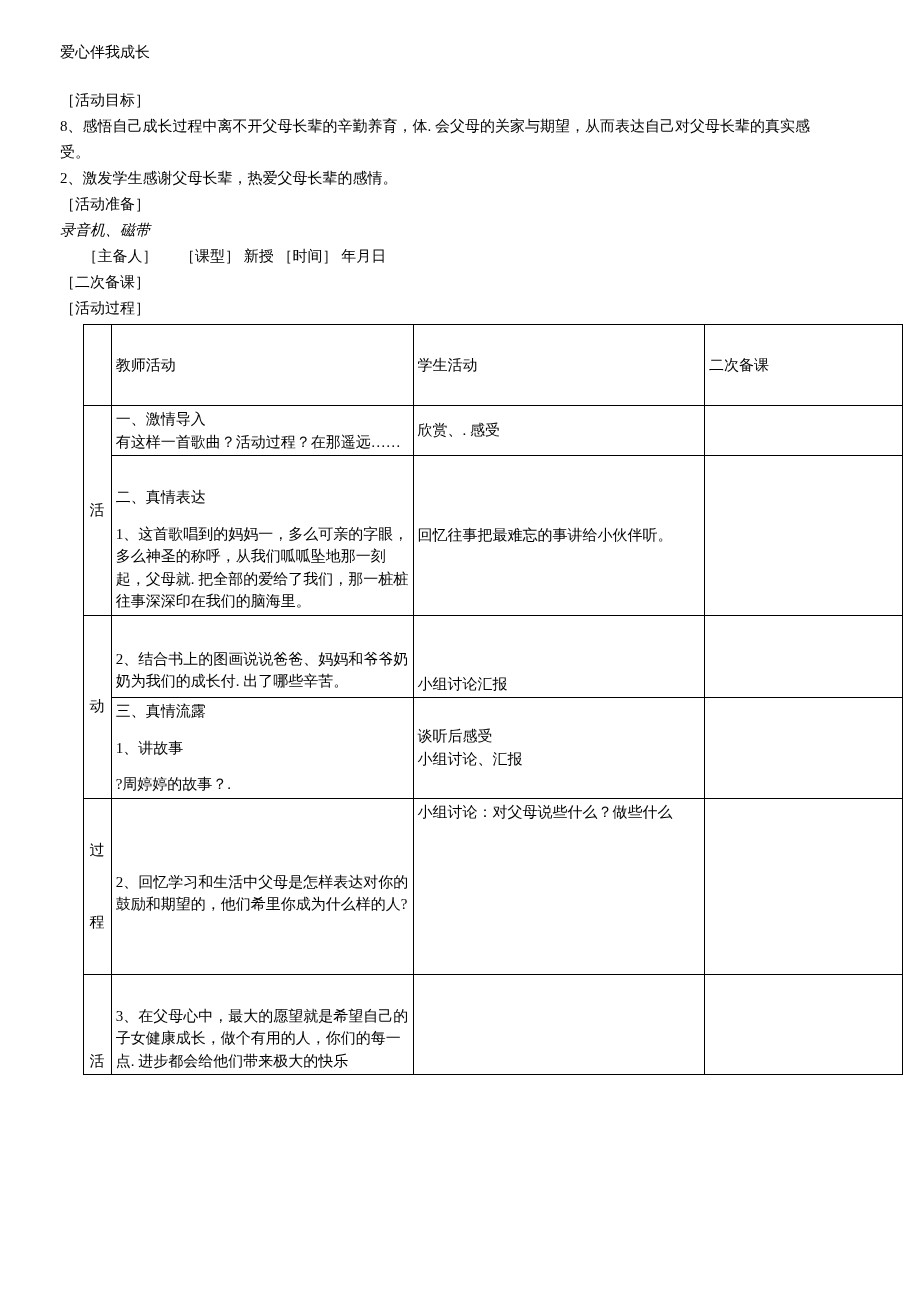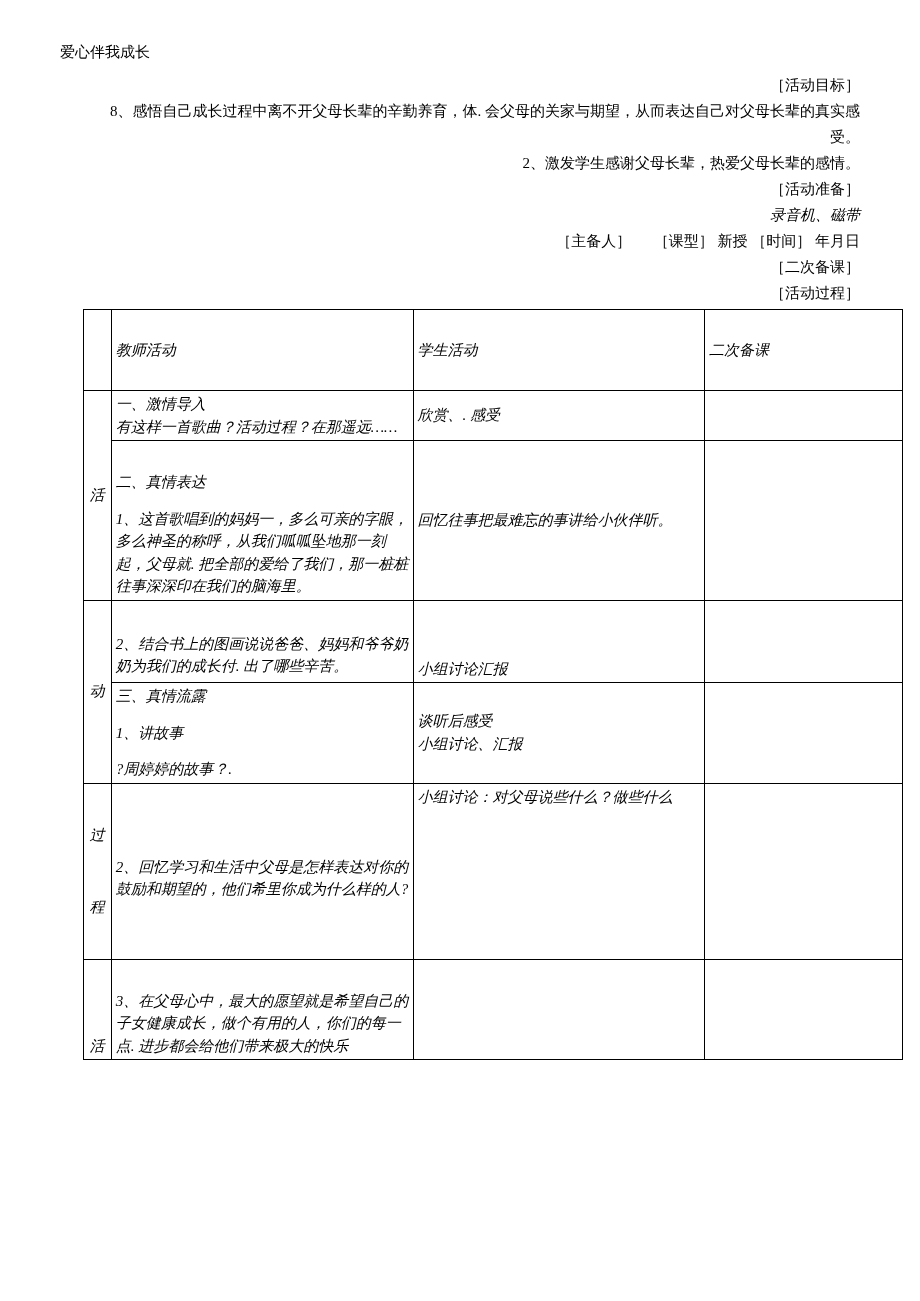--- a/index.html
+++ b/index.html
@@ -7,45 +7,43 @@
     padding: 40px 60px;
     font-family: "SimSun", "宋体", serif;
     font-size: 15px;
     line-height: 1.6;
     color: #000;
     background: #fff;
     width: 920px;
     box-sizing: border-box;
   }
   .title {
-    margin-bottom: 9px;
+    margin-bottom: 24px;
   }
   .section-label {
     margin-left: 1.5em;
   }
   .indent {
     margin-left: 1.5em;
   }
   .indent2 {
     margin-left: 3em;
     font-style: italic;
   }
   .line {
     margin: 2px 0;
-    text-align: right;
   }
   .meta-line {
     margin-left: 1.5em;
   }
   table {
     border-collapse: collapse;
     margin-top: 4px;
     margin-left: 1.5em;
     width: 820px;
-    font-style: italic;
   }
   td {
     border: 1px solid #000;
     padding: 2px 4px;
     vertical-align: middle;
     font-size: 15px;
     line-height: 1.5;
   }
   .col-left {
     width: 22px;

